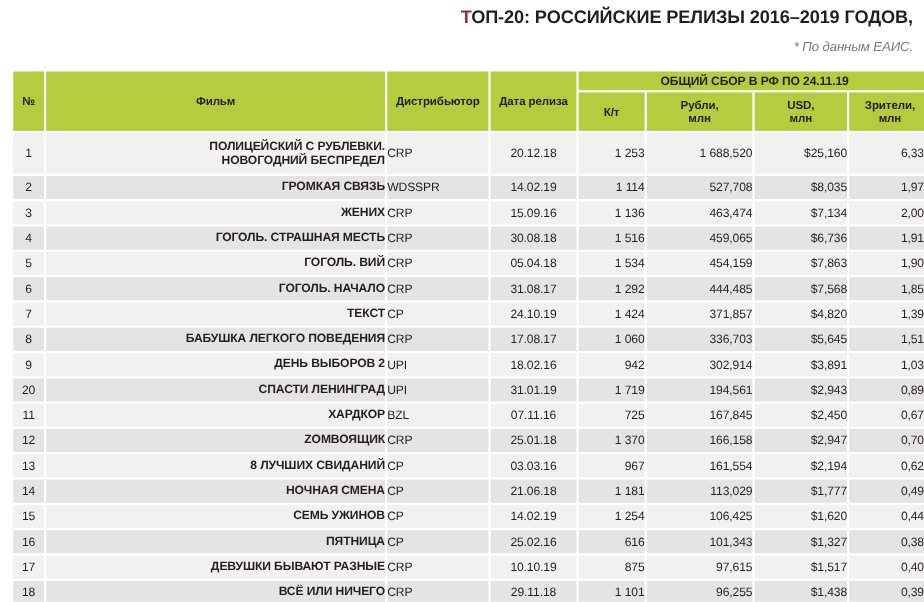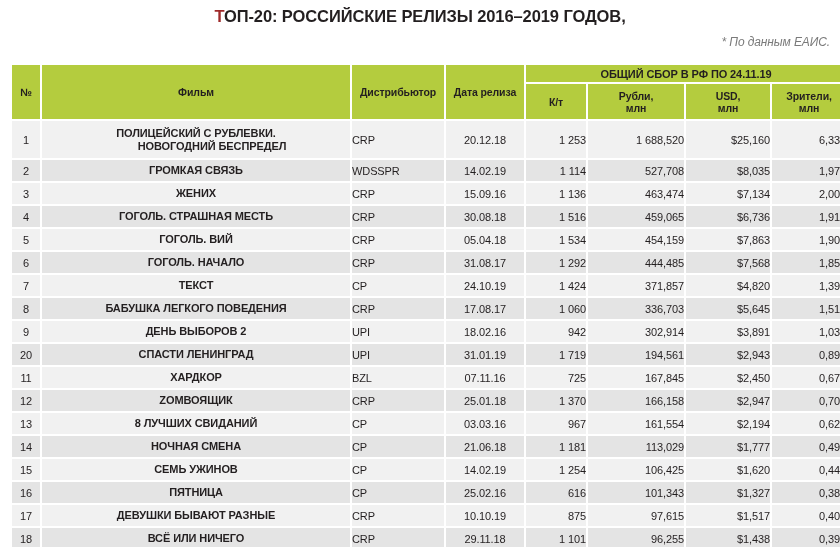--- a/index.html
+++ b/index.html
@@ -12,21 +12,21 @@
     height: 547px;
     overflow: hidden;
     font-family: "Liberation Sans", "DejaVu Sans", sans-serif;
     color: #231f20;
     position: relative;
   }
 
   
   .title-block {
     padding: 6px 10px 0 10px;
-    text-align: center;
+    text-align: right;
   }
   .title-line {
     font-weight: bold;
     font-size: 16.5px;
     letter-spacing: -0.1px;
     line-height: 20px;
     white-space: nowrap;
     color: #231f20;
   }
   .title-line-1 { margin-bottom: 1px; }
@@ -89,21 +89,21 @@
   td.cell {
     font-size: 11px;
     height: 21px;
     vertical-align: middle;
     color: #231f20;
     letter-spacing: -0.1px;
   }
   td.tall { height: 37px; }
 
   .c-num  { text-align: center; padding-right: 3px; }
-  .c-film { text-align: center; padding-left: 8px; font-weight: bold; font-size: 10.5px; line-height: 13px; }
+  .c-film { text-align: right; padding-left: 8px; font-weight: bold; font-size: 10.5px; line-height: 13px; }
   .c-dist { font-size: 10.5px; }
   .c-date { text-align: center; }
   .c-r    { text-align: right; padding-right: 9px; }
 
   .film-l2 { display: block; padding-left: 32px; }
 
   
   col.w-num  { width: 28px; }
   col.w-film { width: 308px; }
   col.w-dist { width: 92px; }

